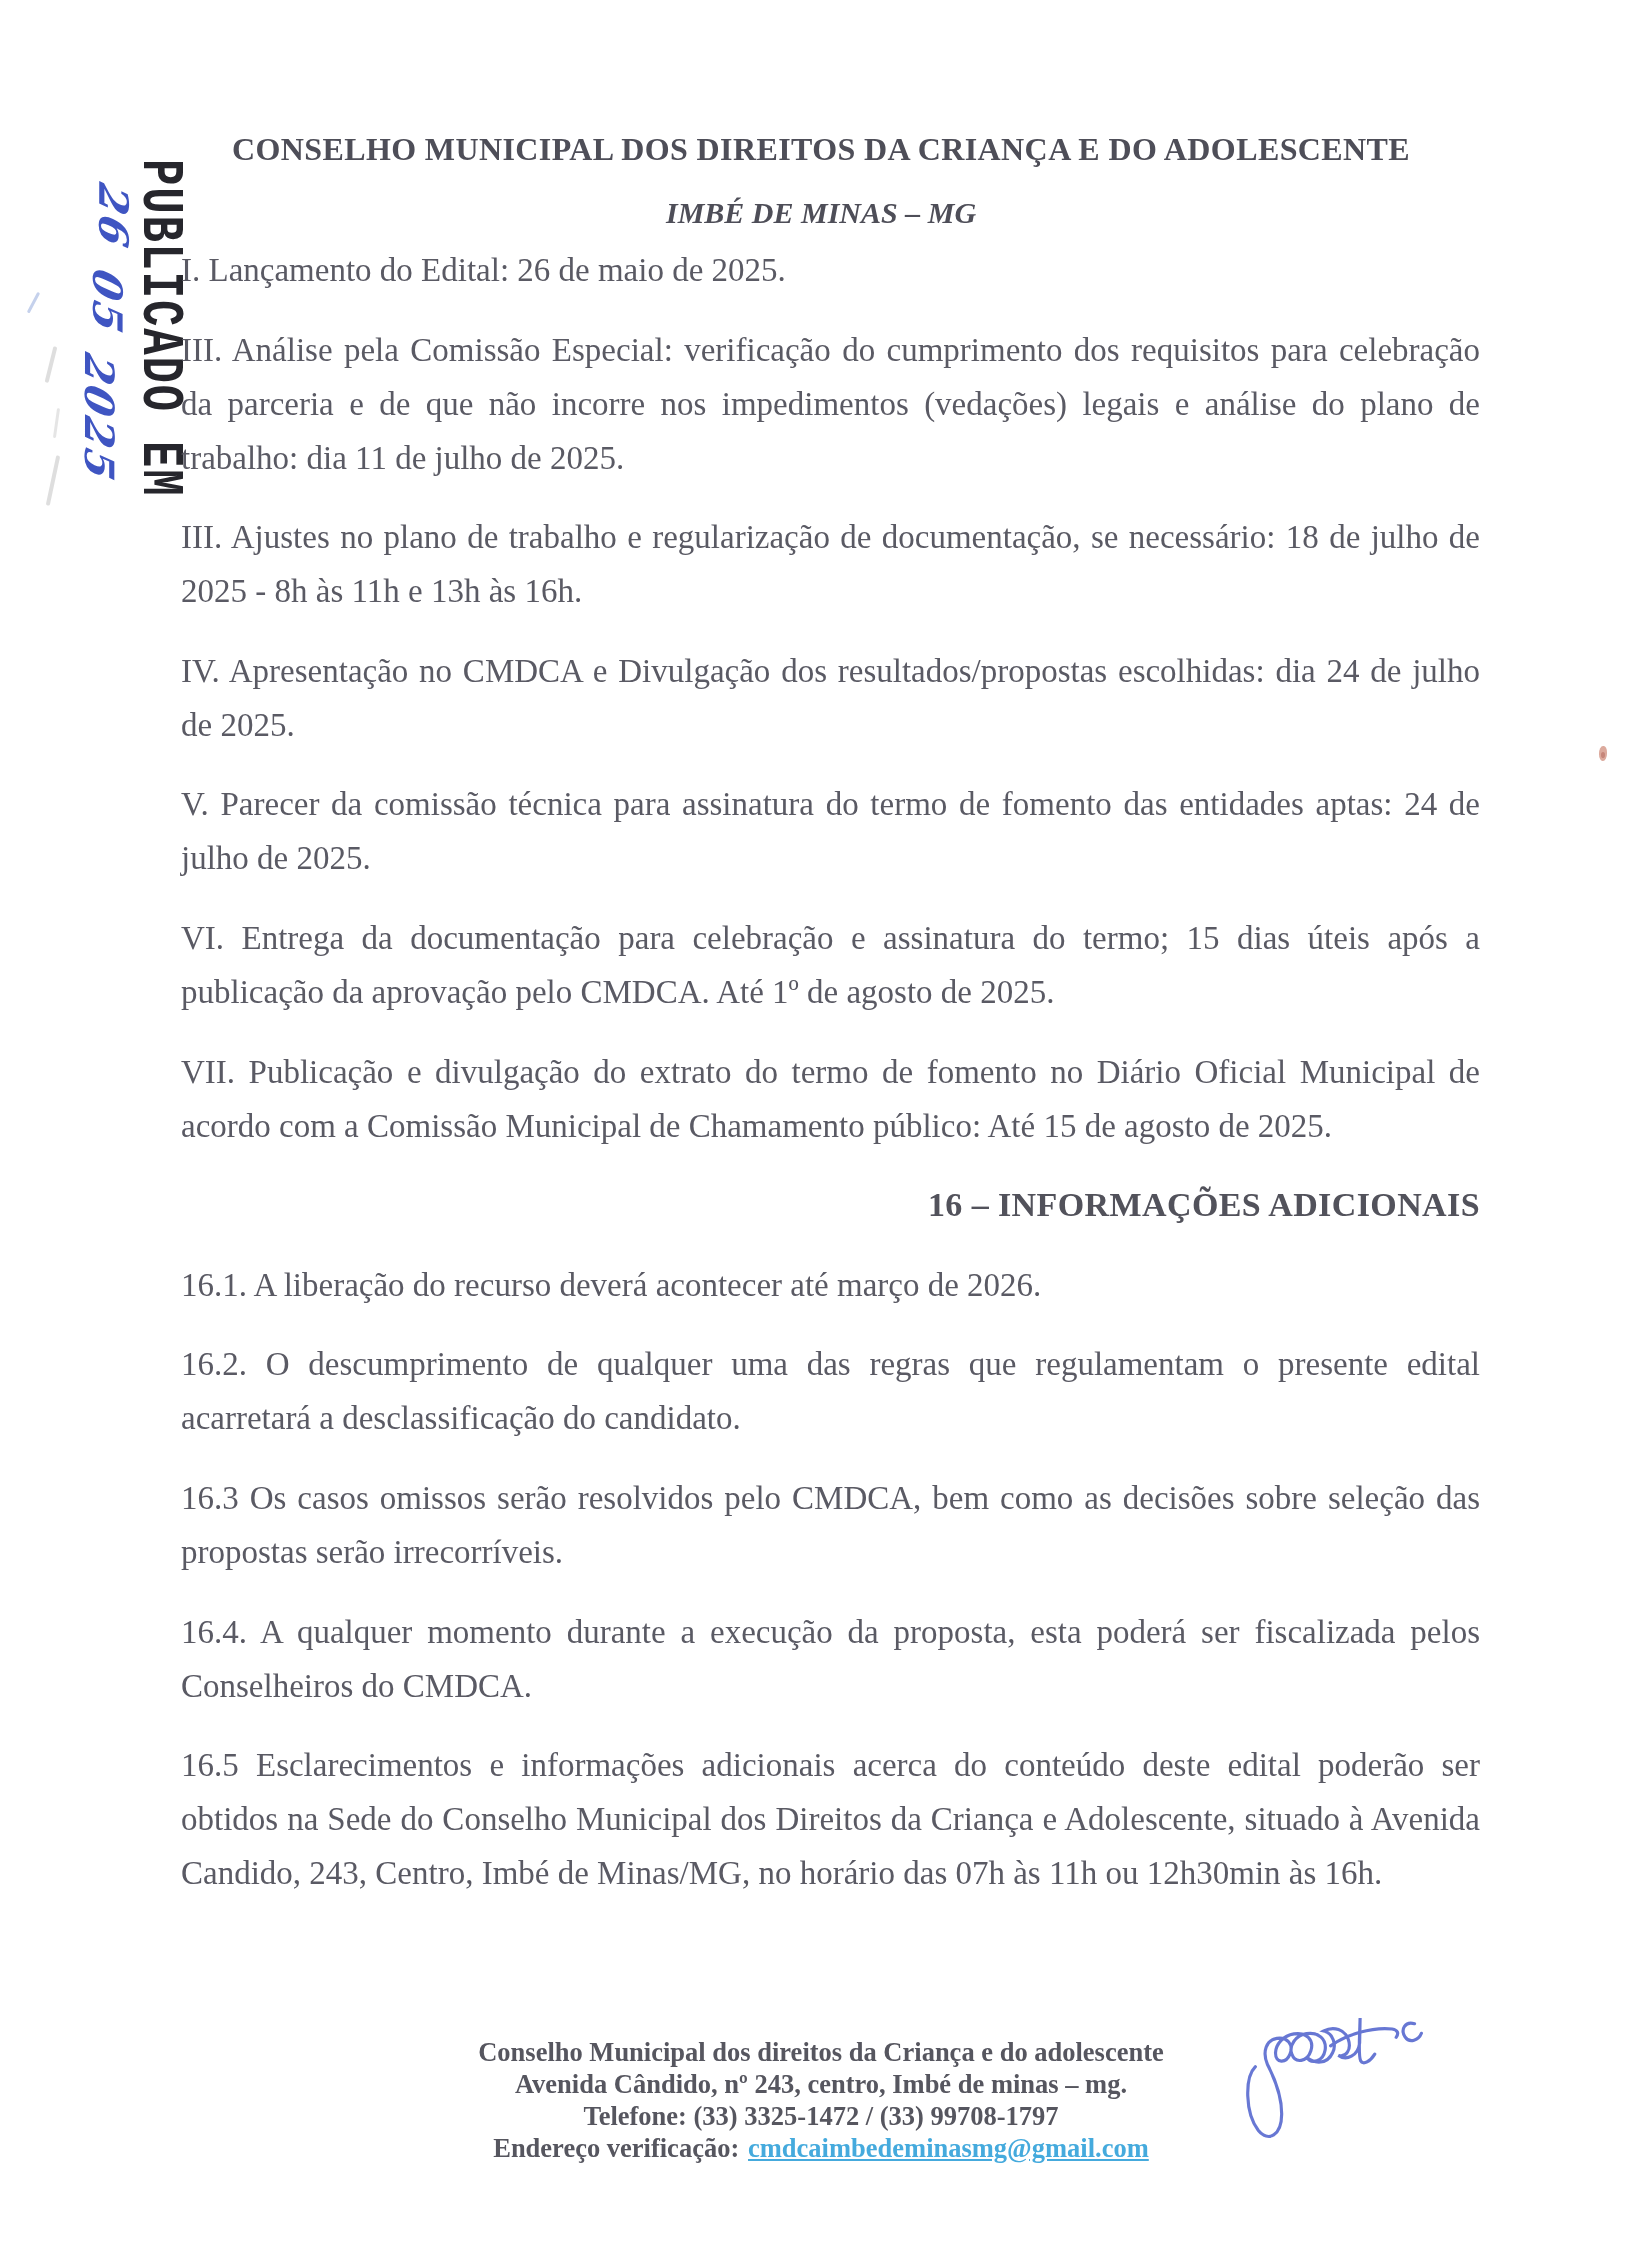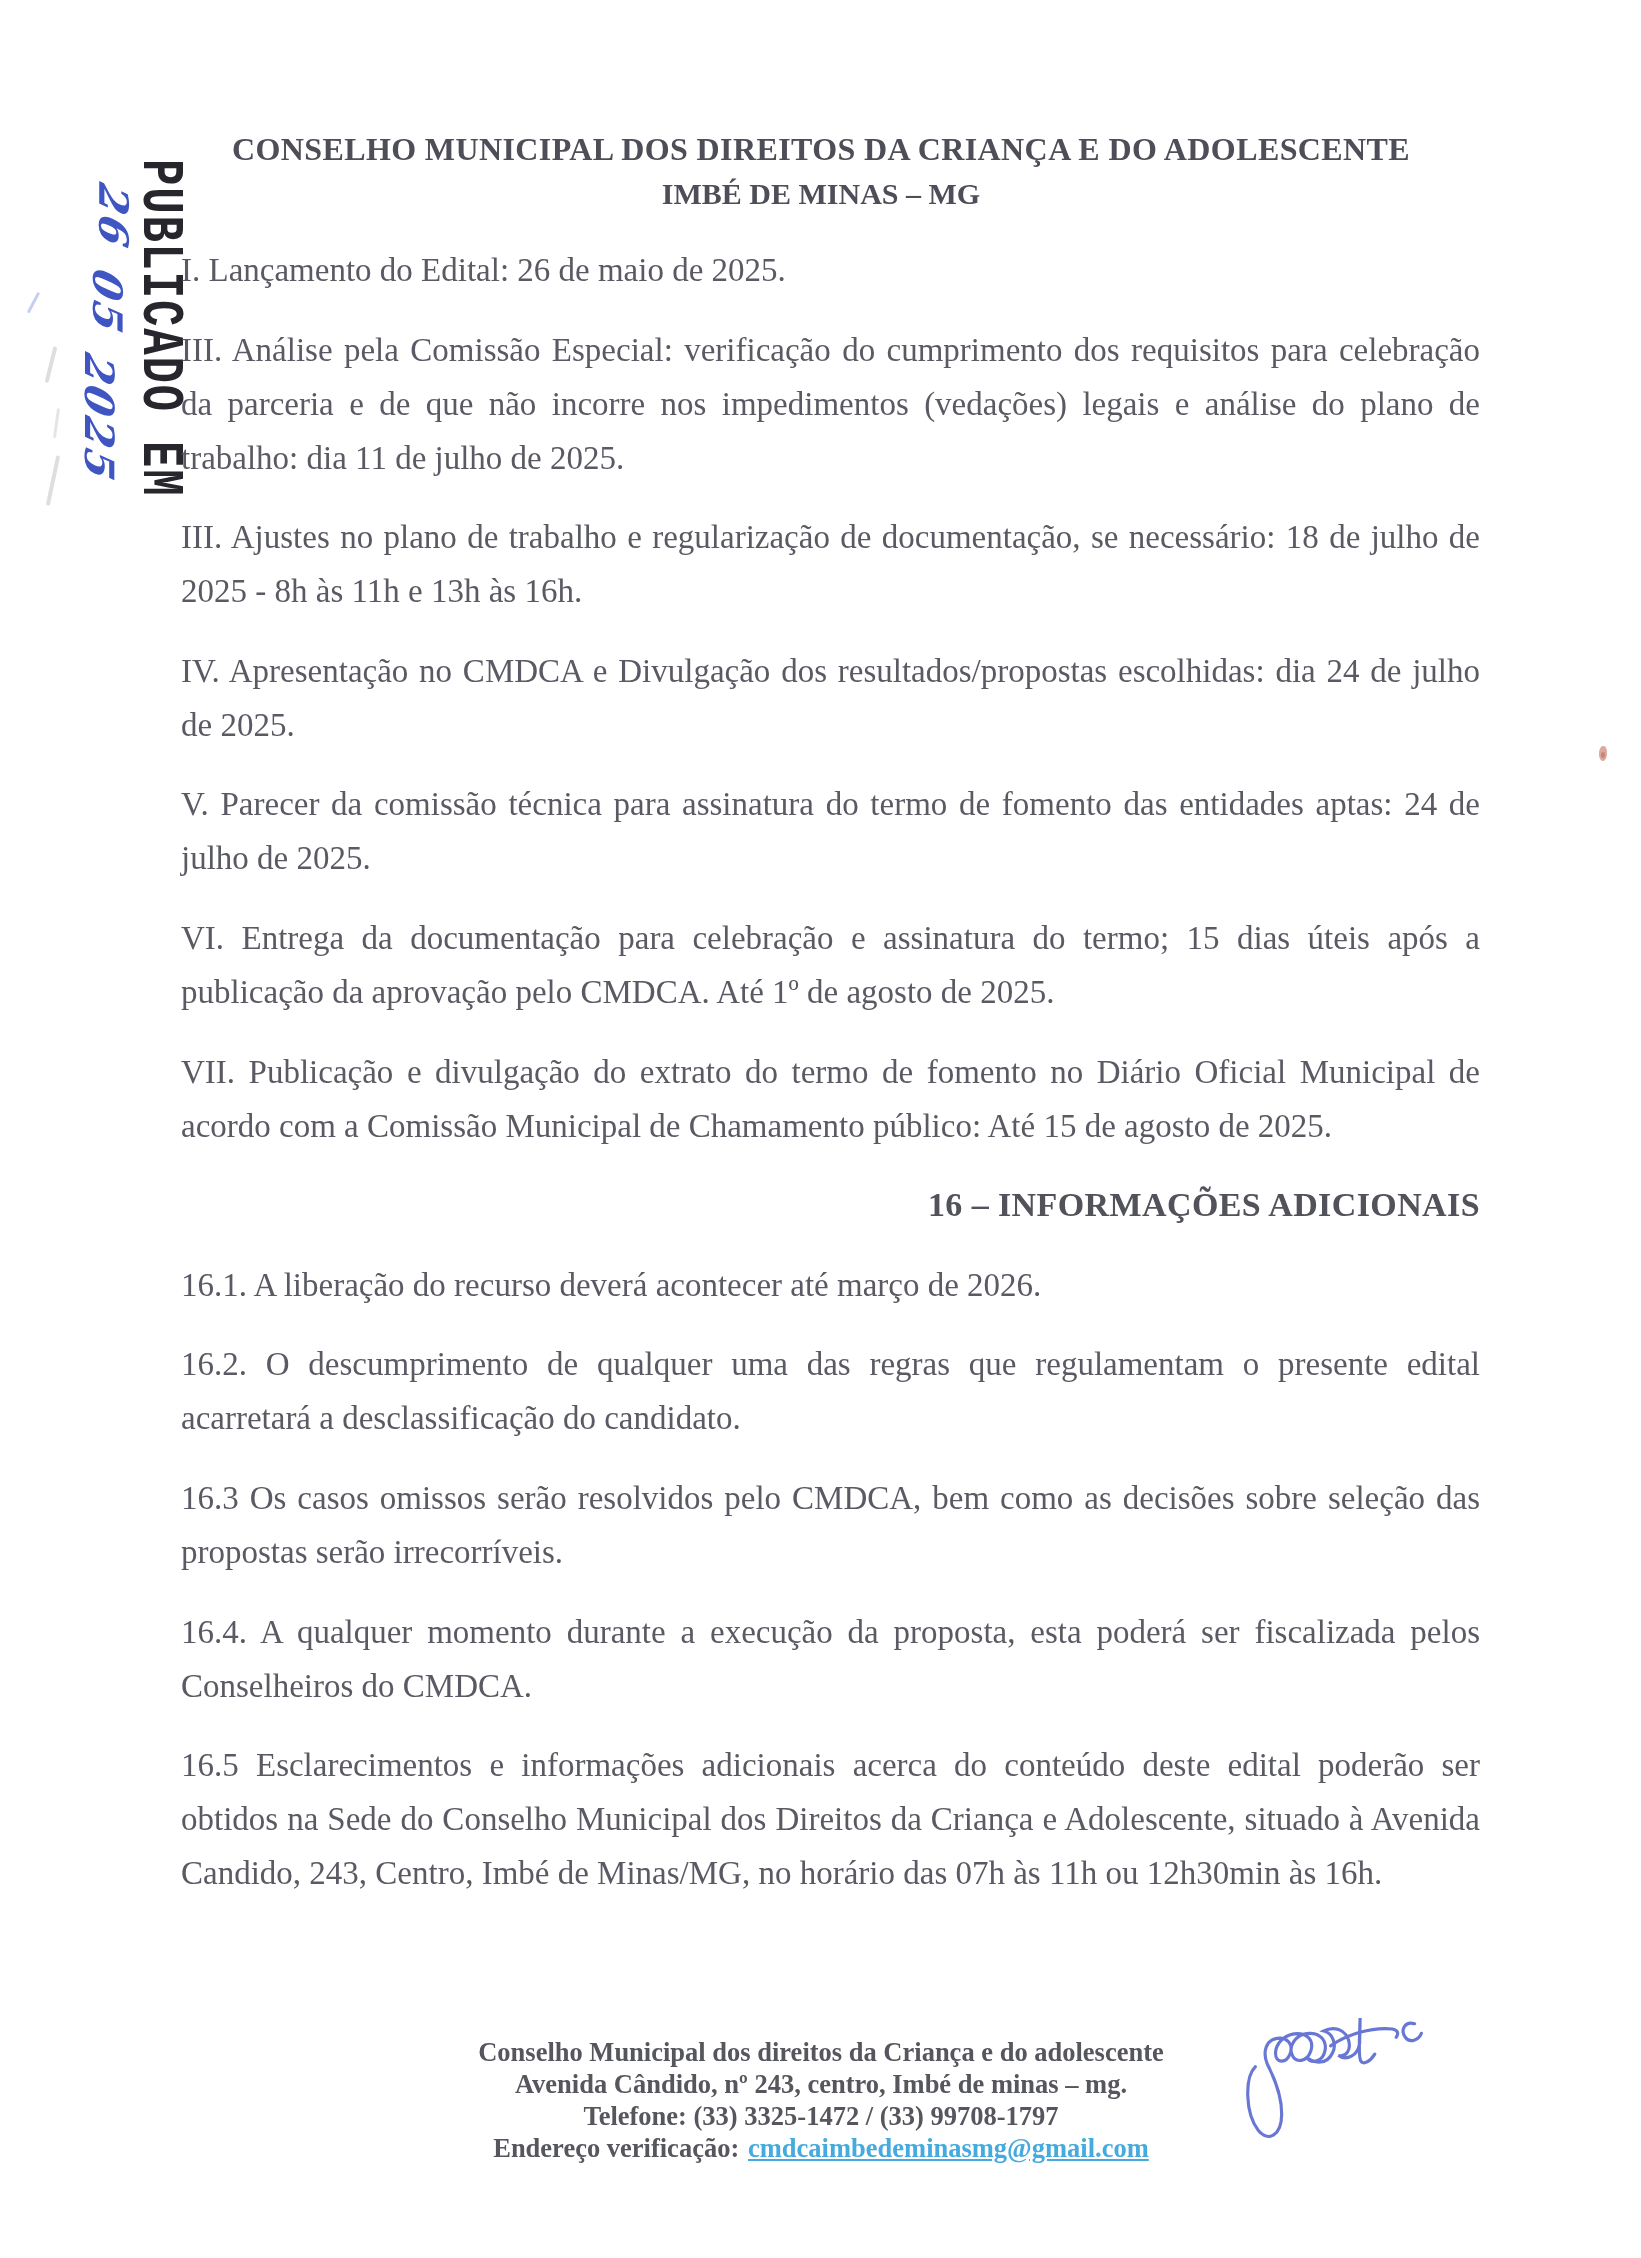--- a/index.html
+++ b/index.html
@@ -10,21 +10,21 @@
     overflow:hidden;
     font-family:"Liberation Serif","DejaVu Serif",serif;
   }
 
   
   .doc-header {
     position:absolute; top:131px; left:0; width:100%;
     text-align:center; font-weight:bold; color:#4e4e58;
   }
   .doc-header .line1 { font-size:32px; letter-spacing:0.4px; }
-  .doc-header .line2 { font-size:30px; margin-top:9px; }
+  .doc-header .line2 { font-size:30px; margin-top:28px;font-style:italic; }
 
   
   .content {
     position:absolute; top:243px; left:181px; width:1299px;
     color:#5a5a64; font-size:33px; line-height:54px;
     text-align:justify;
   }
   .content p { margin:0 0 25.6px 0; }
   .section-heading {
     font-weight:bold; color:#52525b; font-size:34px;

